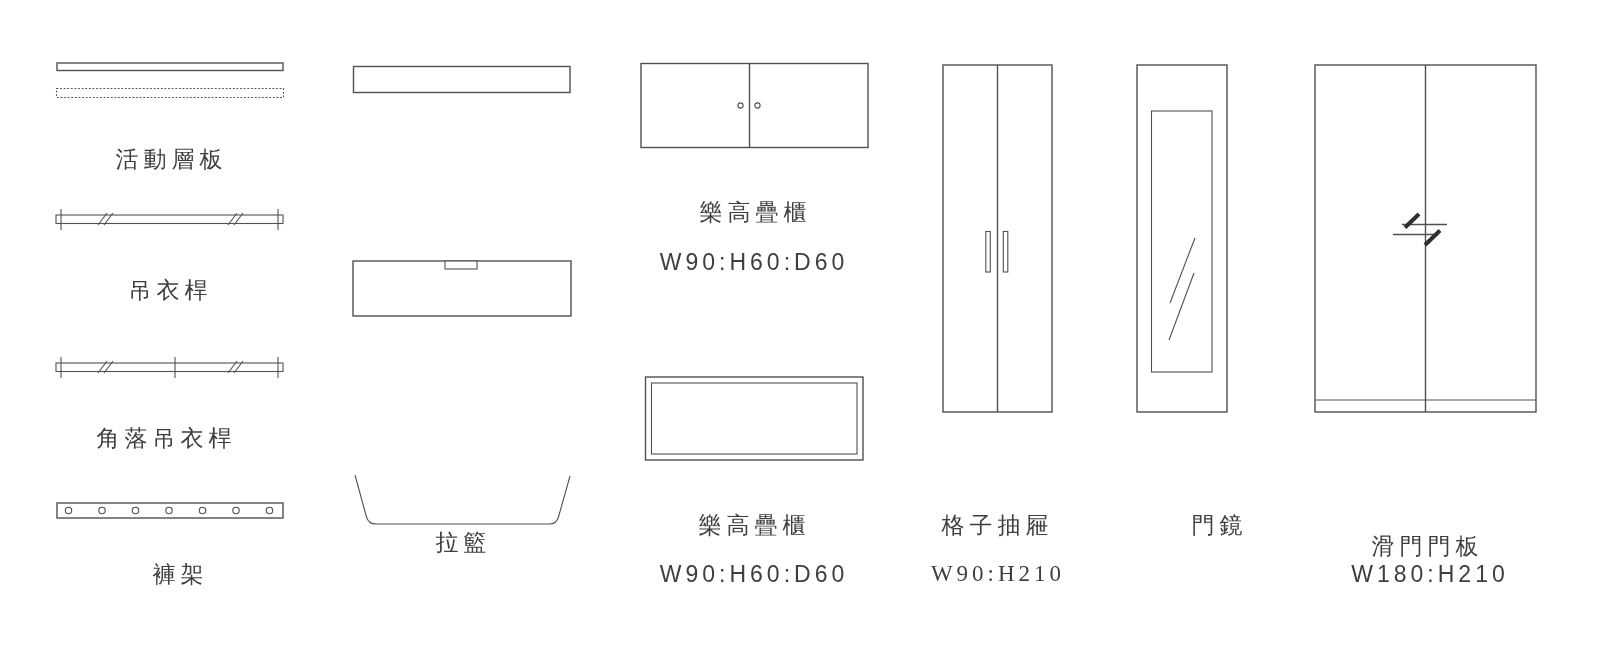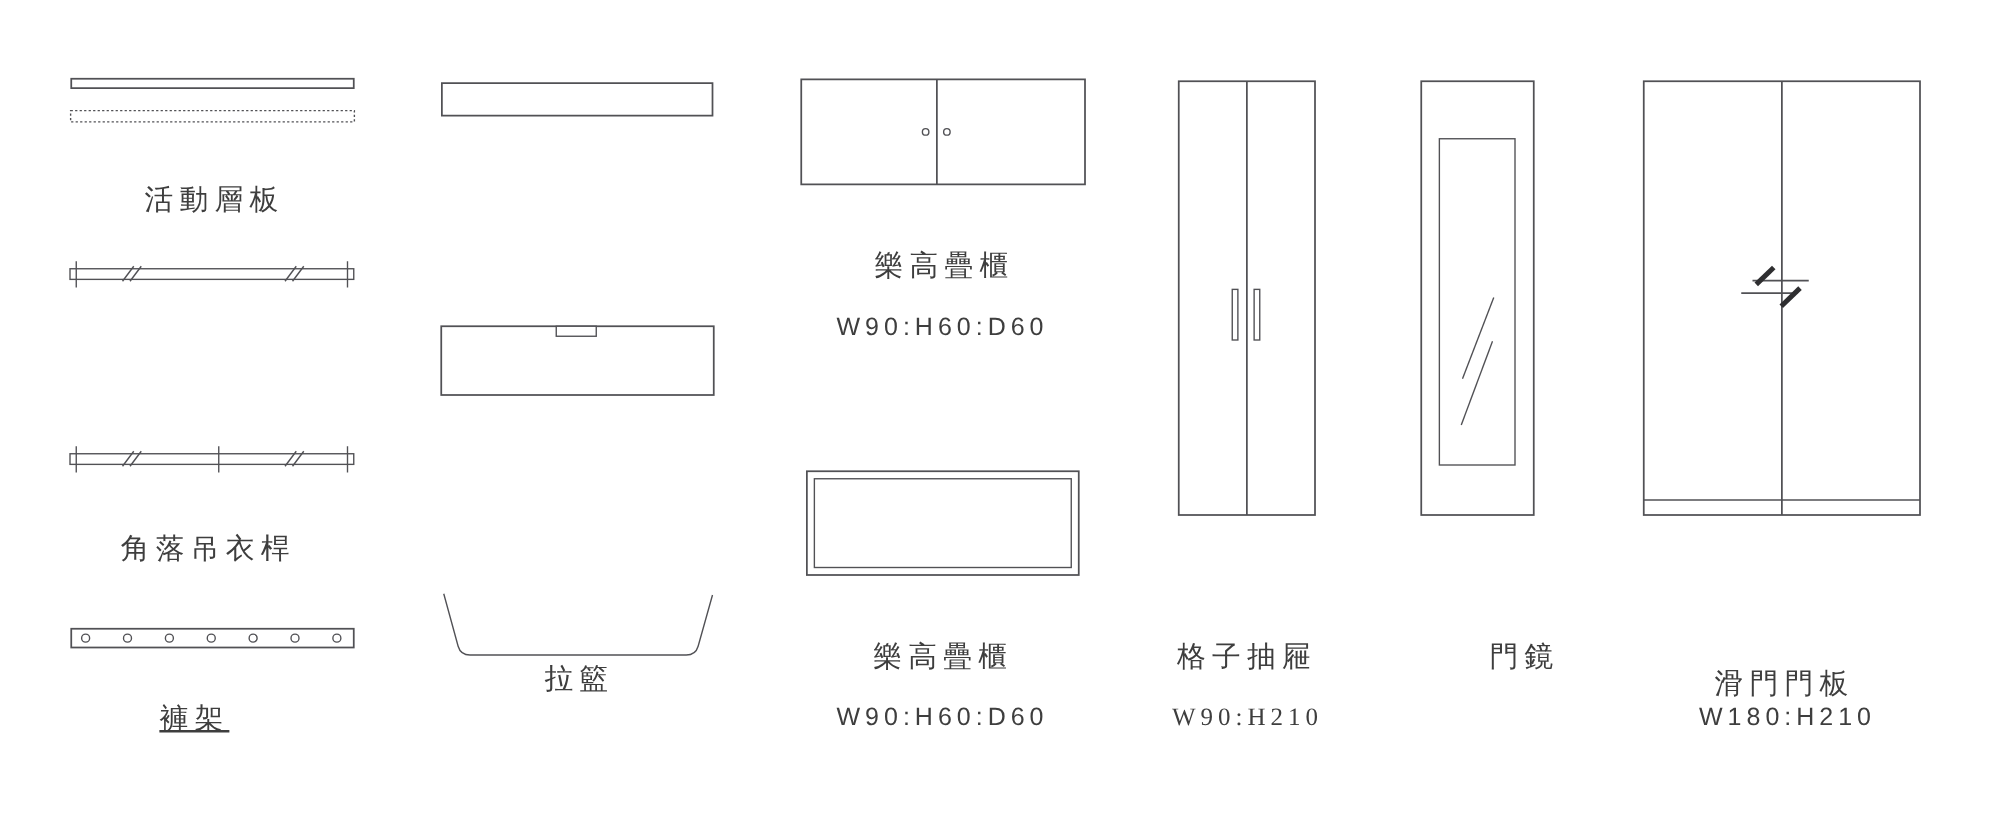--- a/index.html
+++ b/index.html
@@ -18,21 +18,21 @@
   .thick { stroke: #2e2e30; stroke-width: 4; }
   .label, .dims {
     position: absolute;
     width: 240px;
     text-align: center;
     color: #3e3e3e;
     white-space: nowrap;
     line-height: 24px;
   }
   .label { font-size: 23px; letter-spacing: 5px; text-indent: 5px; }
-  .dims  { font-size: 20px; letter-spacing: 4px; text-indent: 4px; }
+  .dims  { font-size: 23px; letter-spacing: 4px; text-indent: 4px; }
 </style>
 </head>
 <body>
 
 <div id="canvas">
 
   <svg id="diagram-svg" width="1600" height="661" viewBox="0 0 1600 661">
 
     <g>
       <rect class="lnf" x="57" y="63" width="226" height="7.5"></rect>
@@ -117,22 +117,23 @@
       <g>
         <line class="ln" x1="1402" y1="224.5" x2="1447" y2="224.5"></line>
         <line class="thick" x1="1405" y1="227.5" x2="1419" y2="214"></line>
         <line class="ln" x1="1393" y1="234.5" x2="1438" y2="234.5"></line>
         <line class="thick" x1="1425" y1="245" x2="1440" y2="230.5"></line>
       </g>
     </g>
   </svg>
 
   <div class="label" style="left:49px;  top:121px;margin-top:26px;">活動層板</div>
+  <div class="label" style="left:48px;  top:278px;">吊衣桿</div>
   <div class="label" style="left:44px;  top:426px;">角落吊衣桿</div>
-  <div class="label" style="left:33px;  top:562px;text-decoration:underline;">褲架</div>
+  <div class="label" style="left:58px;  top:562px;">褲架</div>
 
   <div class="label" style="left:341px; top:530px;">拉籃</div>
 
   <div class="label" style="left:633px; top:200px;">樂高疊櫃</div>
   <div class="dims" style="left:632px; top:250px;">W90:H60:D60</div>
 
   <div class="label" style="left:632px; top:513px;">樂高疊櫃</div>
   <div class="dims" style="left:632px; top:562px;">W90:H60:D60</div>
 
   <div class="label" style="left:875px; top:513px;">格子抽屜</div>

